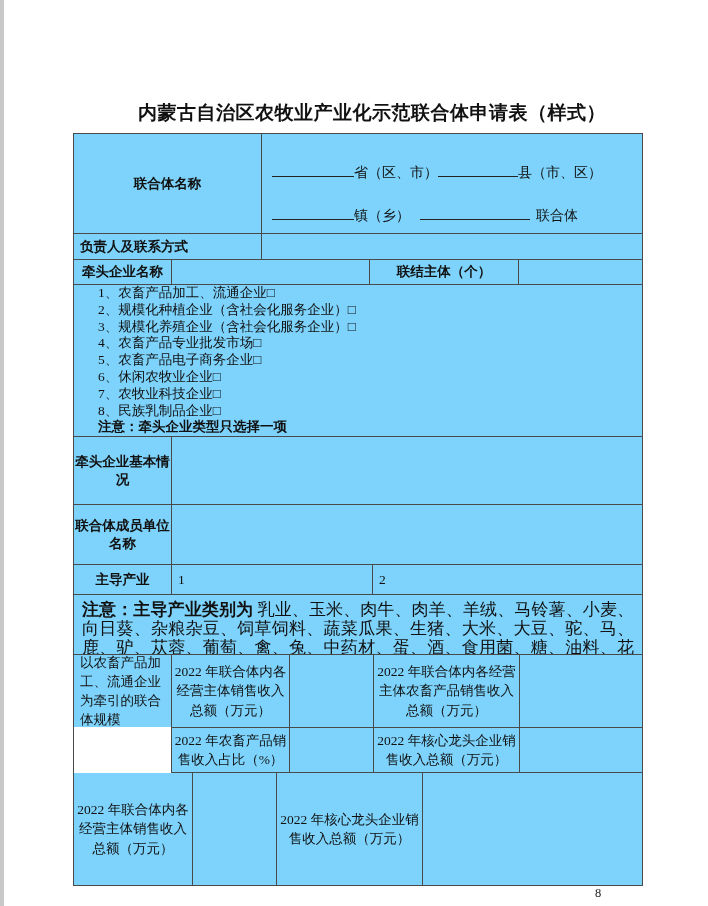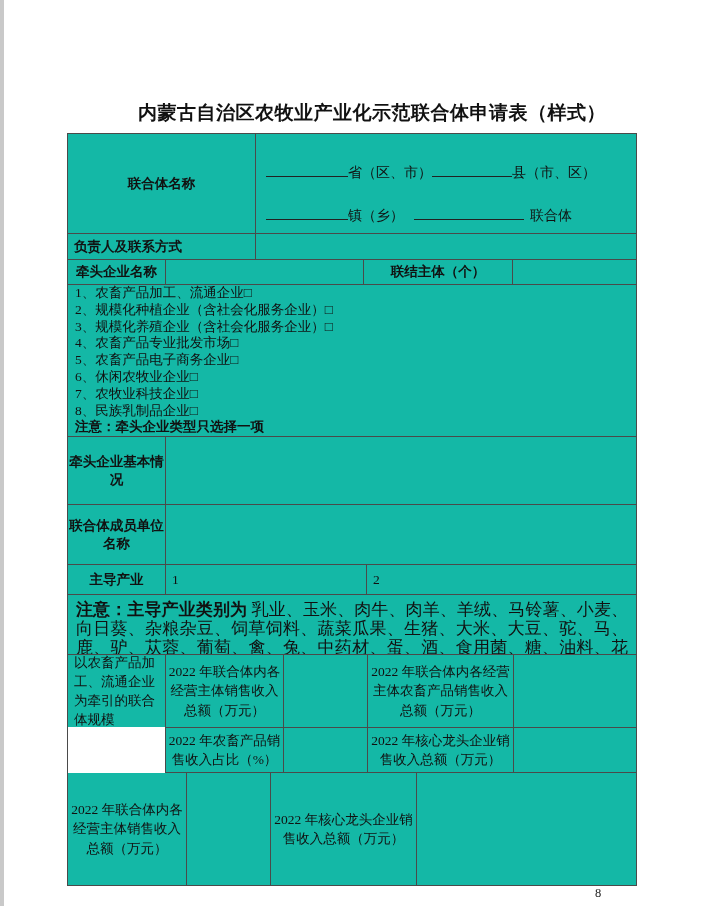--- a/index.html
+++ b/index.html
@@ -7,22 +7,22 @@
     width:708px;height:906px;background:#ffffff;position:relative;
     font-family:"Liberation Serif","DejaVu Serif",serif;
     color:#111;-webkit-font-smoothing:antialiased;overflow:hidden;
   }
   .edge-strip{position:absolute;left:0;top:0;width:4px;height:906px;background:#c9c9c9;}
   .doc-title{
     position:absolute;top:82px;left:0;width:708px;margin:18px;
     text-align:center;font-size:19px;font-weight:bold;letter-spacing:0.5px;
   }
   .doc-table{
-    position:absolute;left:67px;top:133px;width:568px;
-    border:1px solid #4a4a4a;background:#14b8a6;
+    position:absolute;left:73px;top:133px;width:568px;
+    border:1px solid #4a4a4a;background:#7dd3fc;
   }
   .row{display:flex;border-top:1px solid #4a4a4a;box-sizing:border-box;}
   .row:first-child{border-top:none;}
   .cell{
     border-left:1px solid #4a4a4a;box-sizing:border-box;
     display:flex;align-items:center;justify-content:center;
     font-size:13.5px;line-height:18px;overflow:hidden;
   }
   .cell:first-child{border-left:none;}
   .b{font-weight:bold;}
@@ -43,21 +43,21 @@
   .loc-line{white-space:nowrap;}
   .blank{
     display:inline-block;height:14px;border-bottom:1px solid #222;
     vertical-align:baseline;
   }
   .b82{width:82px}.b80{width:80px}.b110{width:110px}
   .ml10{margin-left:10px}.ml6{margin-left:6px}
   
   .type-cell{
     flex-direction:column;align-items:flex-start;justify-content:center;
-    padding-left:7px;line-height:16.8px;
+    padding-left:24px;line-height:16.8px;
   }
   
   .note-cell{
     display:block;padding:5px 8px 0 8px;font-size:17px;line-height:19px;
     text-align:justify;text-align-last:center;
   }
   .note-cell .lead{font-weight:bold;}
   
   .scale-label{padding:0 6px;text-align:left;font-weight:normal;line-height:19px;}
   .sub-label{padding:0 2px;text-align:center;font-weight:normal;line-height:19.5px;}

